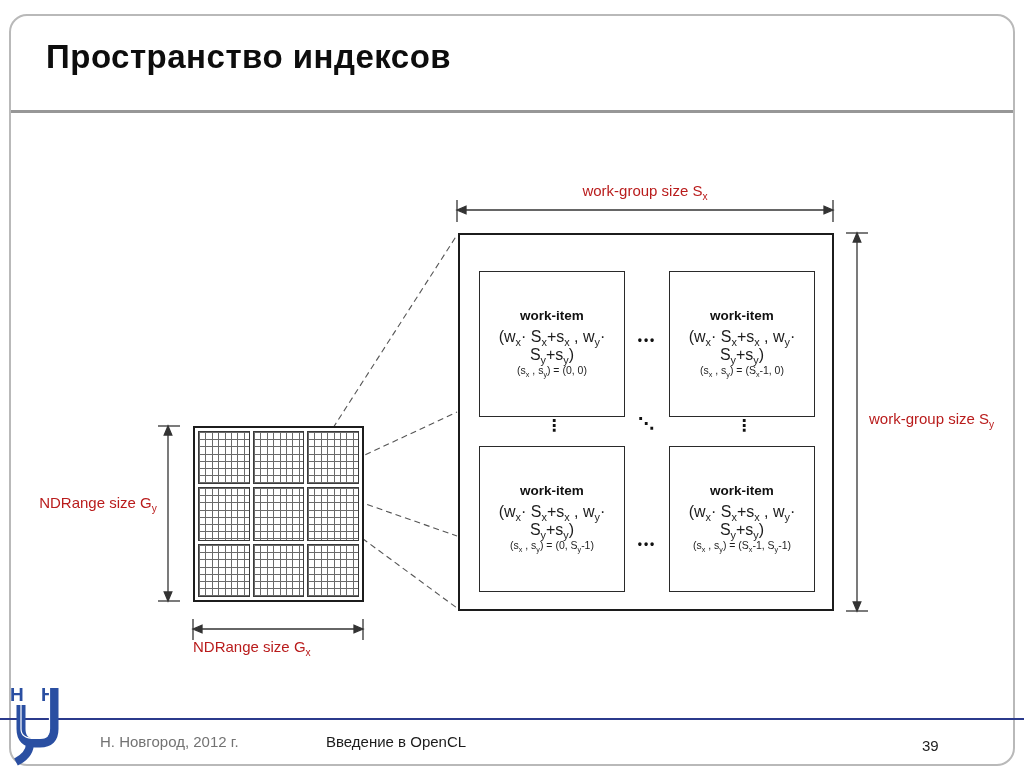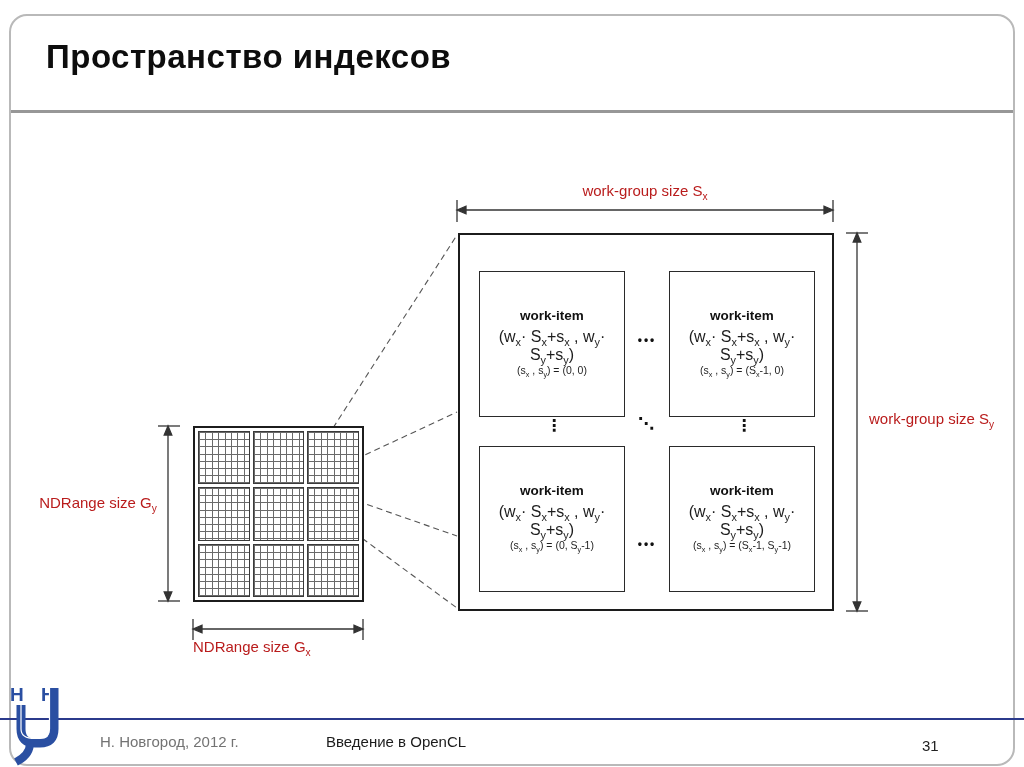--- a/index.html
+++ b/index.html
@@ -151,15 +151,15 @@
   <div class="footer-rule"></div>
   <svg class="logo" viewBox="0 0 72 84">
     <text x="2" y="17" font-size="19" font-weight="bold" fill="#2a4fa2">Н</text>
     <text x="33" y="17" font-size="19" font-weight="bold" fill="#2a4fa2">Н</text>
     <path d="M13 21 V45 Q13 59 27 59 H32 Q46 59 46 45 V4" fill="none" stroke="#2a4fa2" stroke-width="9"></path>
     <path d="M13 21 V45 Q13 54.5 27 54.5 H32 Q41.5 54.5 41.5 45 V4" fill="none" stroke="#ffffff" stroke-width="1.2"></path>
     <path d="M22 59 Q22 71 8 78" fill="none" stroke="#2a4fa2" stroke-width="8"></path>
   </svg>
   <div class="f-loc">Н. Новгород, 2012 г.</div>
   <div class="f-course">Введение в OpenCL</div>
-  <div class="f-page">31</div>
+  <div class="f-page">39</div>
 
 </div>
 
 </body></html>

